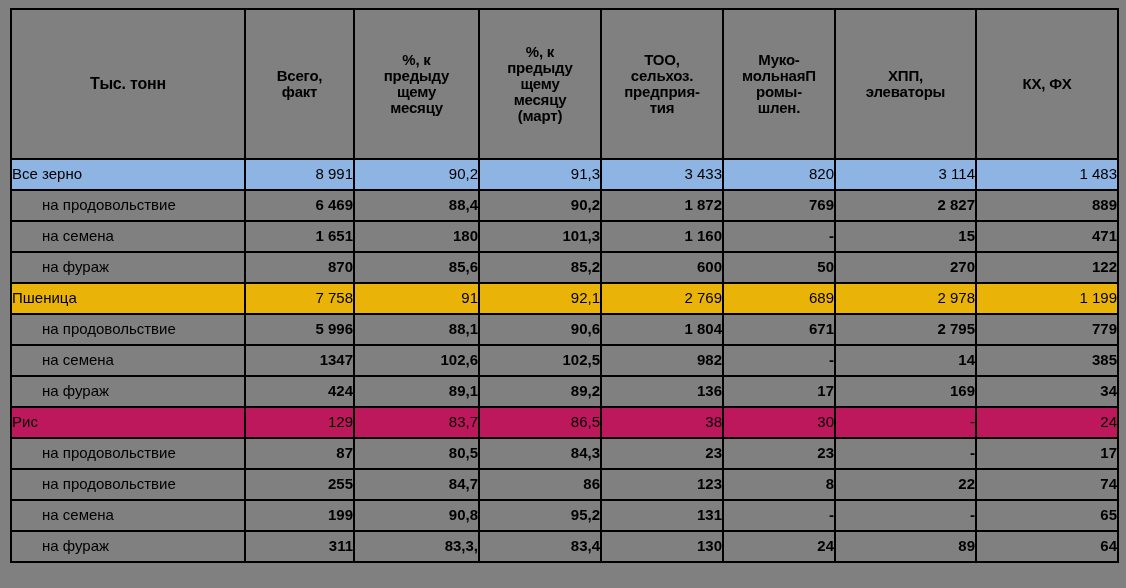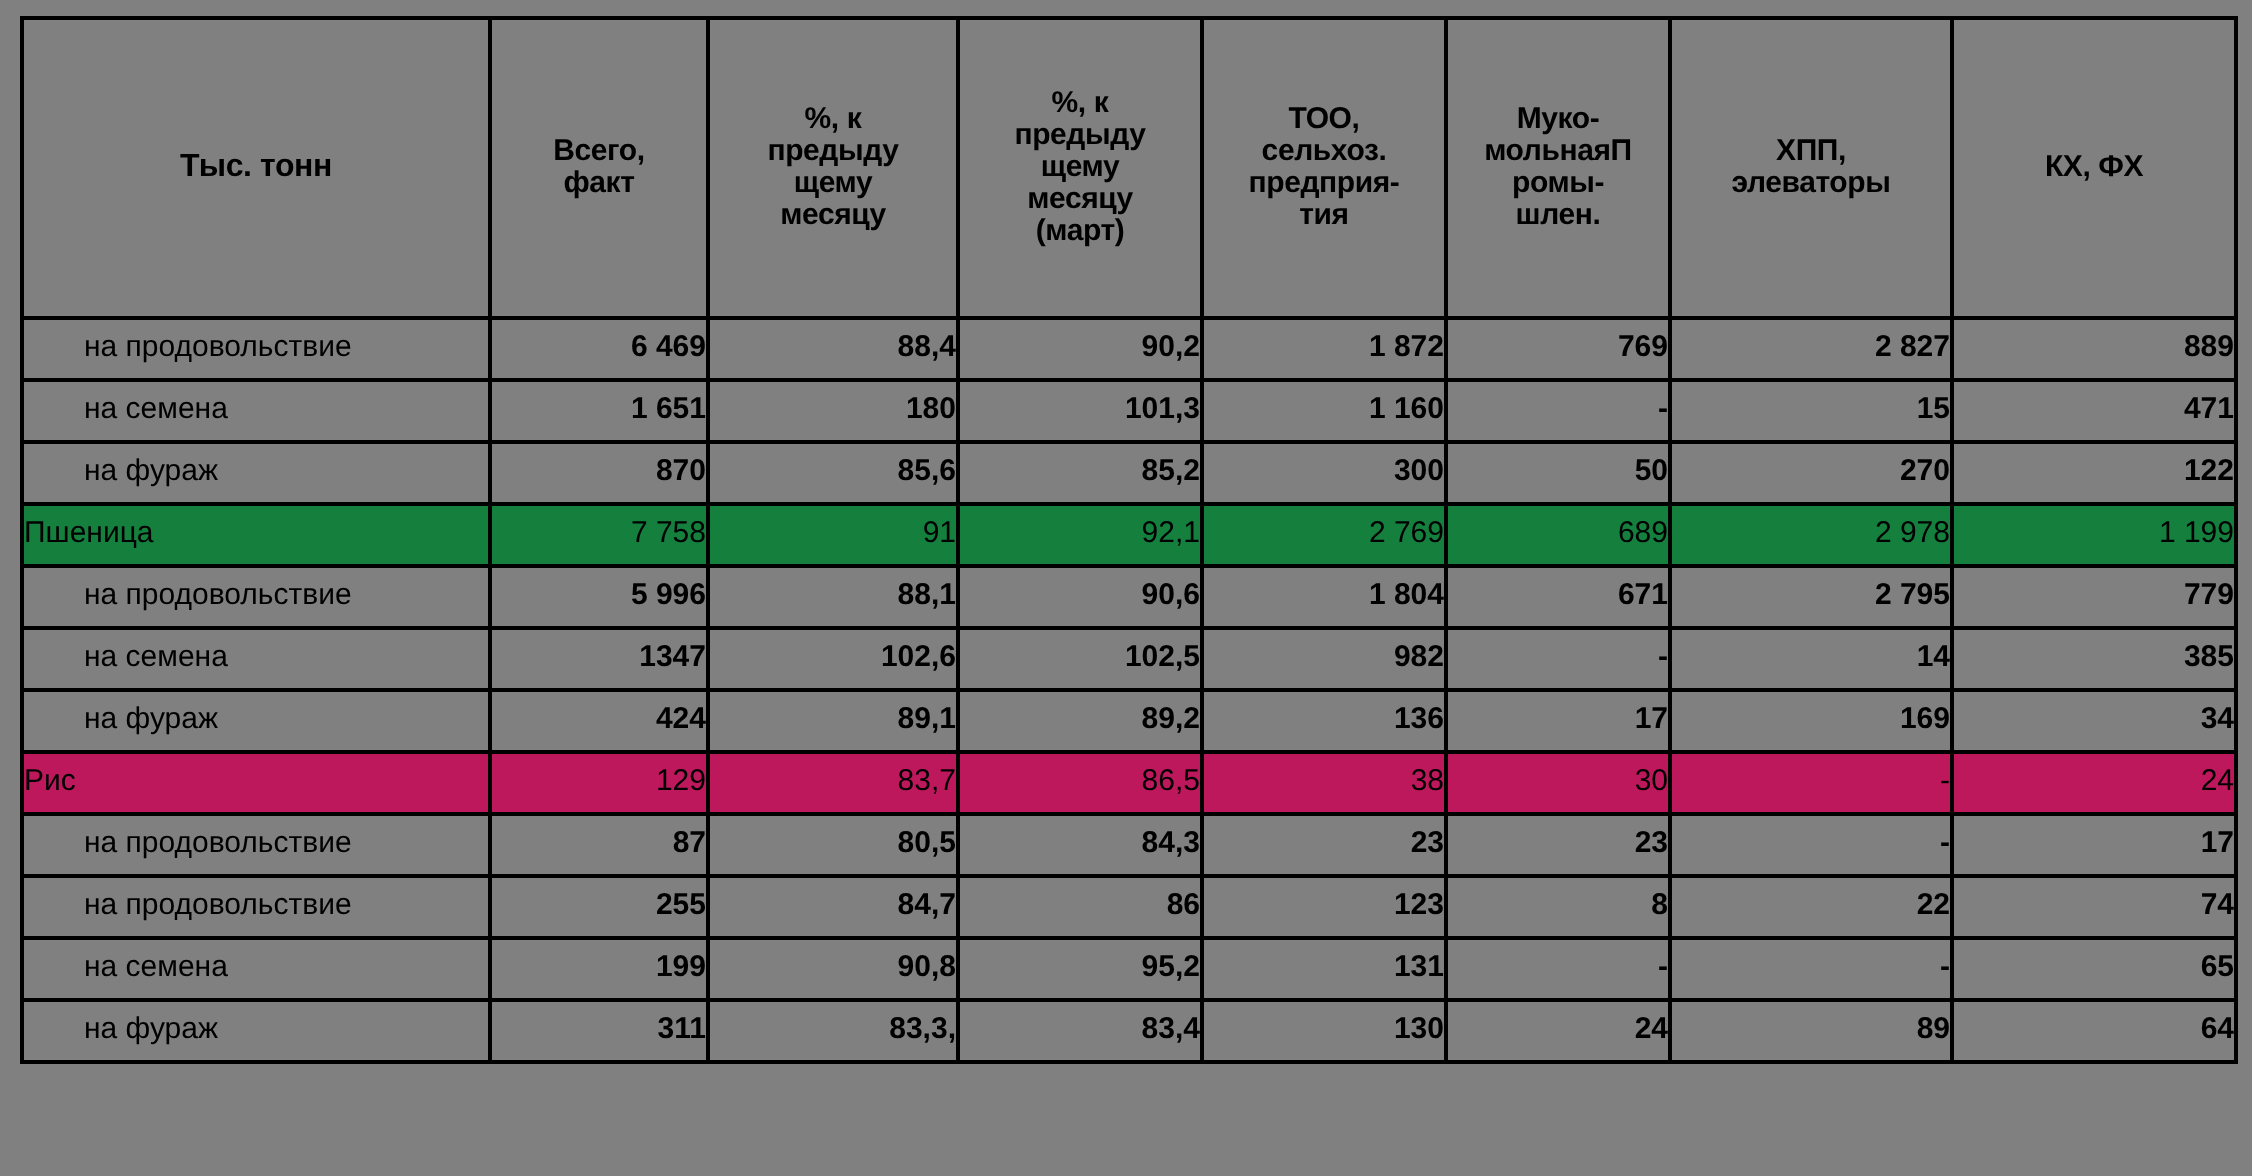--- a/index.html
+++ b/index.html
@@ -74,21 +74,21 @@
     font-weight: bold;
     font-size: 16px;
     white-space: nowrap;
   }
 
   
   tr.group td.num { font-weight: normal; }
   tr.group td.rowlabel { font-weight: normal; }
 
   tr.hl-blue   > td { background: #8EB4E3; }
-  tr.hl-orange > td { background: #15803d; }
+  tr.hl-orange > td { background: #eab308; }
   tr.hl-yellow > td { background: #be185d; }
   tr.hl-green  > td { background: #92D050; }
 
   
   col.c0 { width: 234px; }
   col.c1 { width: 109px; }
   col.c2 { width: 125px; }
   col.c3 { width: 122px; }
   col.c4 { width: 122px; }
   col.c5 { width: 112px; }
@@ -116,20 +116,30 @@
           <th>Всего,<br>факт</th>
           <th>%, к<br>предыду<br>щему<br>месяцу</th>
           <th>%, к<br>предыду<br>щему<br>месяцу<br>(март)</th>
           <th>ТОО,<br>сельхоз.<br>предприя-<br>тия</th>
           <th>Муко-<br>мольнаяП<br>ромы-<br>шлен.</th>
           <th>ХПП,<br>элеваторы</th>
           <th>КХ, ФХ</th>
         </tr>
     </thead>
     <tbody>
+        <tr class="group hl-blue">
+          <td class="rowlabel">Все зерно</td>
+          <td class="num">8 991</td>
+          <td class="num">90,2</td>
+          <td class="num">91,3</td>
+          <td class="num">3 433</td>
+          <td class="num">820</td>
+          <td class="num">3 114</td>
+          <td class="num">1 483</td>
+        </tr>
         <tr class="">
           <td class="rowlabel sub">на продовольствие</td>
           <td class="num">6 469</td>
           <td class="num">88,4</td>
           <td class="num">90,2</td>
           <td class="num">1 872</td>
           <td class="num">769</td>
           <td class="num">2 827</td>
           <td class="num">889</td>
         </tr>
@@ -141,21 +151,21 @@
           <td class="num">1 160</td>
           <td class="num">-</td>
           <td class="num">15</td>
           <td class="num">471</td>
         </tr>
         <tr class="">
           <td class="rowlabel sub">на фураж</td>
           <td class="num">870</td>
           <td class="num">85,6</td>
           <td class="num">85,2</td>
-          <td class="num">300</td>
+          <td class="num">600</td>
           <td class="num">50</td>
           <td class="num">270</td>
           <td class="num">122</td>
         </tr>
         <tr class="group hl-orange">
           <td class="rowlabel">Пшеница</td>
           <td class="num">7 758</td>
           <td class="num">91</td>
           <td class="num">92,1</td>
           <td class="num">2 769</td>

